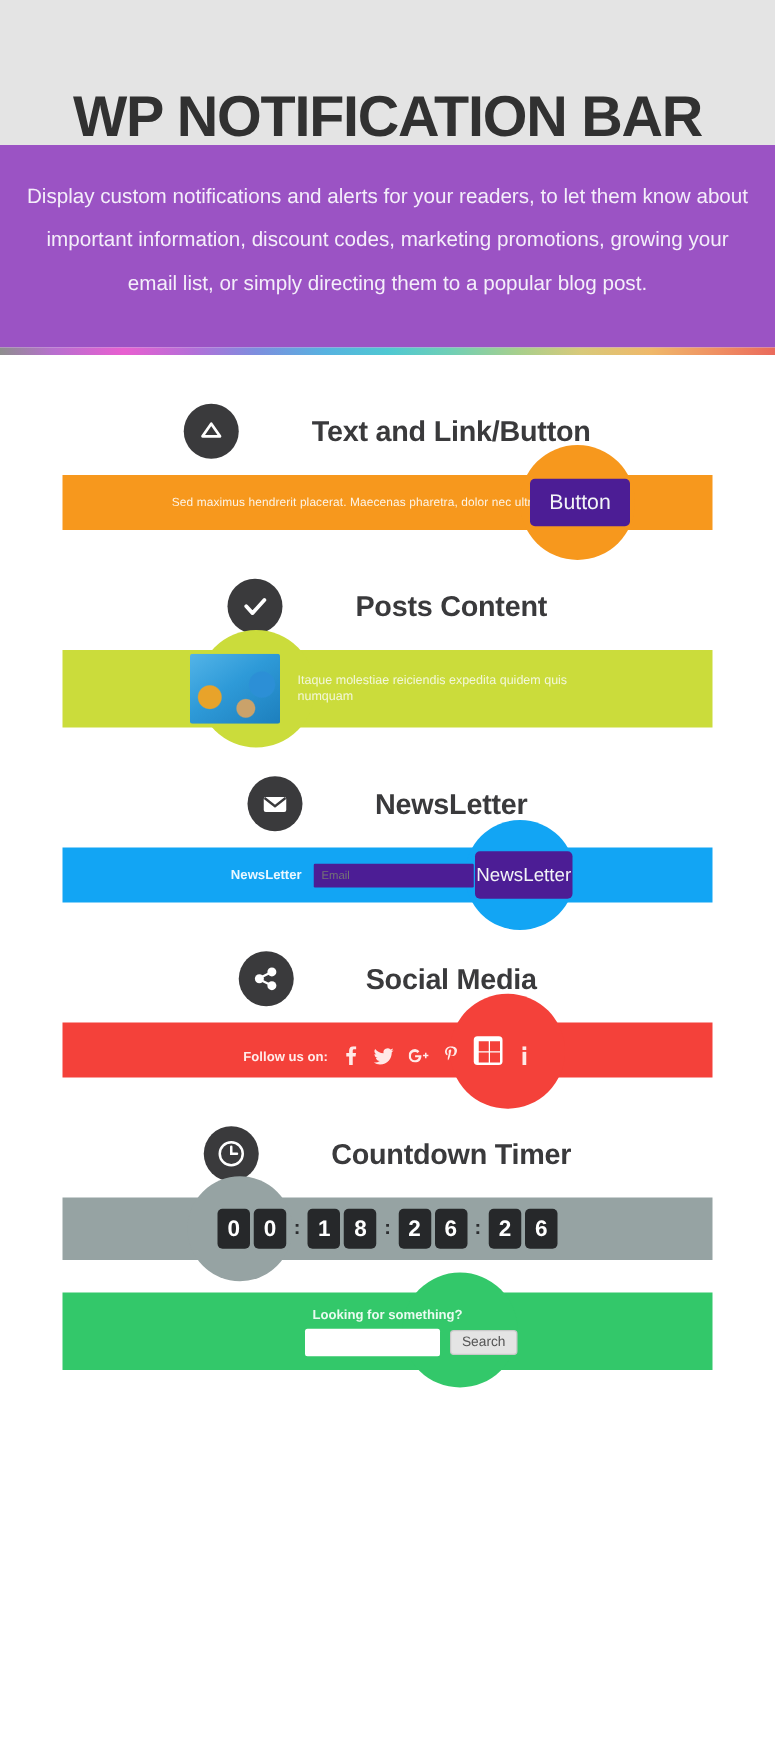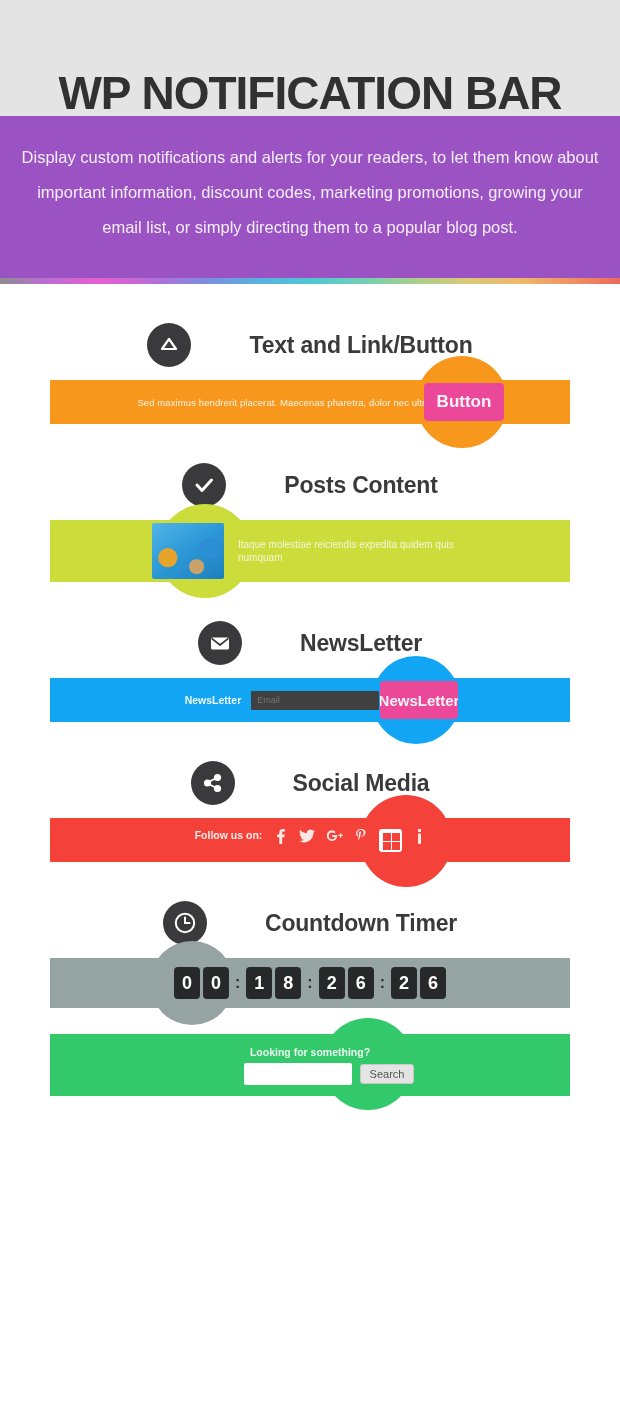--- a/index.html
+++ b/index.html
@@ -98,24 +98,24 @@
   
   .bar-orange{background:#f7981d;}
   .bar-orange .btxt{
     font-size:9.5px;color:#fdf4e6;letter-spacing:0.1px;
     position:relative;z-index:2;
     white-space:nowrap;
     margin-right:48px;
   }
   .dark-btn{
     position:absolute;
-    background:#ec4899;
+    background:#4c1d95;
     color:#f2f4f7;
     border-radius:4px;
-    font-size:17px;font-weight:bold;
+    font-size:17px;font-weight:normal;
     display:flex;align-items:center;justify-content:center;
     z-index:3;
     overflow:hidden;
     text-align:right;
   }
 
   
   .bar-lime{background:#cbdc3b;height:62px;}
   .post-row{display:flex;align-items:center;gap:14px;position:relative;z-index:2;}
   .thumb{
@@ -131,30 +131,30 @@
     font-size:10px;color:#f3f7d9;line-height:13px;
     max-width:230px;
   }
 
   
   .bar-blue{background:#12a5f4;}
   .nl-row{display:flex;align-items:center;gap:10px;position:relative;z-index:2;}
   .nl-label{font-size:10.5px;color:#eaf7ff;font-weight:bold;}
   .nl-input{
     width:128px;height:19px;
-    background:#404040;border:none;border-radius:1px;
+    background:#4c1d95;border:none;border-radius:1px;
     font-size:9px;color:#b3b3b3;
     padding:0 6px;
     font-family:"Liberation Sans", sans-serif;
     box-sizing:border-box;
   }
 
   
   .bar-red{background:#f4413a;}
-  .soc-row{display:flex;align-items:flex-start;gap:12px;position:relative;z-index:2;}
+  .soc-row{display:flex;align-items:flex-end;gap:12px;position:relative;z-index:2;}
   .soc-label{font-size:10.5px;color:#ffecea;font-weight:bold;}
   .soc-ico{fill:#ffe9e7;display:block;}
   .soc-box{
     width:23px;height:23px;background:#fff;border-radius:3px;
     display:flex;align-items:center;justify-content:center;
     position:relative;
   }
   .soc-box i{position:absolute;background:#f4413a;width:8px;height:8px;display:block;}
 
   

